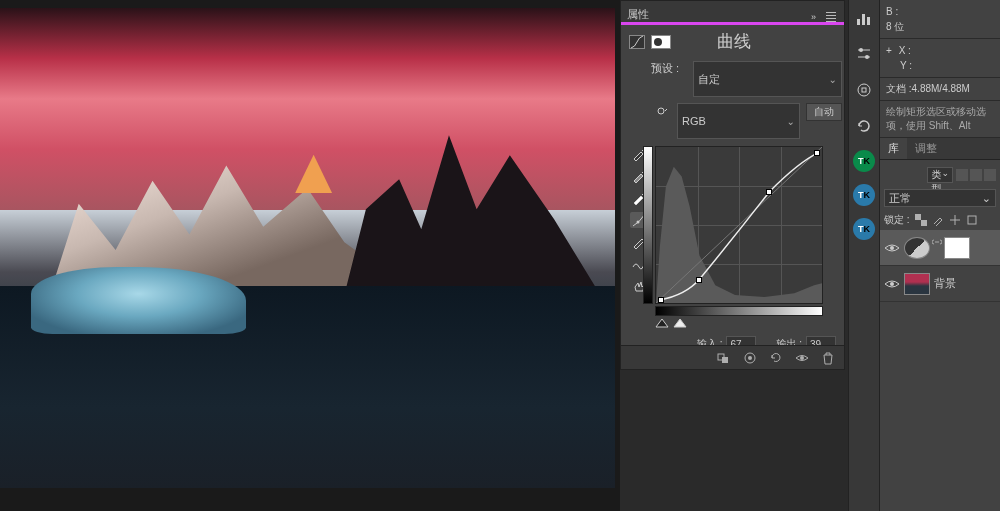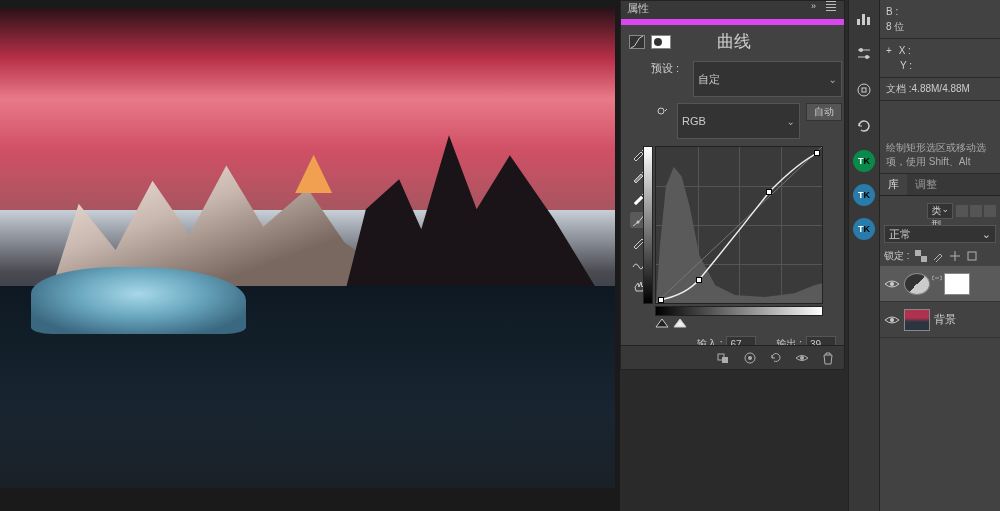--- a/index.html
+++ b/index.html
@@ -47,23 +47,23 @@
     opacity: 0.7; }
 
   
   .props-panel {
     position: absolute; left: 620px; top: 0;
     width: 225px; height: 370px;
     background: #424242;
     border: 1px solid #222;
   }
   .panel-header {
-    height: 24px; display:flex; align-items:flex-start;
+    height: 24px; display:flex; align-items:flex-end;
     padding: 0 6px; background: #383838;
-    border-bottom: 6px solid #d946ef;
+    border-bottom: 3px solid #d946ef;
   }
   .panel-title { flex:1; font-size:11px; }
   .collapse-btn { font-size:9px; cursor:pointer; padding:0 4px; }
   .menu-btn { cursor:pointer; padding:0 2px; display:flex; flex-direction:column; gap:2px; margin-left:4px;}
   .menu-btn div { width:10px; height:1px; background:#bbb; }
 
   .adj-type { display:flex; align-items:center; padding: 5px 8px; gap:6px; }
   .adj-icon { width:16px; height:14px; background:#333; border:1px solid #888; display:flex; align-items:center; justify-content:center; }
   .mask-icon { width:20px; height:14px; background:#fff; border:1px solid #888; position:relative; }
   .mask-icon::after { content:''; position:absolute; left:2px; top:2px; width:8px; height:8px; background:#333; border-radius:50%; }
@@ -132,21 +132,21 @@
   .tk-k { color:#000; }
 
   
   .right-col {
     position:absolute; left:880px; top:0; width:120px; height:511px;
     background:#424242;
   }
   .info-blk { padding:4px 6px; font-size:10px; line-height:15px; border-bottom:1px solid #2a2a2a; }
   .plus-ic { display:inline-block; margin-right:4px; }
   .info-doc { padding:4px 6px; font-size:10px; border-bottom:1px solid #2a2a2a; }
-  .hint { padding:4px 6px; font-size:10px; line-height:14px; color:#aaa; border-bottom:1px solid #2a2a2a;margin-top:36px; }
+  .hint { padding:4px 6px; font-size:10px; line-height:14px; color:#aaa; border-bottom:1px solid #2a2a2a; }
 
   .tabs { display:flex; background:#383838; height:22px; border-bottom:1px solid #222; }
   .tab { padding:3px 8px; font-size:11px; cursor:pointer; color:#999; }
   .tab.active { background:#424242; color:#ddd; }
 
   .layer-filter { display:flex; align-items:center; padding:3px 4px; gap:3px; }
   .search-ic { width:12px; height:12px; }
   .filter-sel { flex:1; height:16px; background:#333; border:1px solid #555;
     font-size:10px; display:flex; align-items:flex-start; padding:0 3px; justify-content:space-between; cursor:pointer;margin-left:40px;}
   .filter-sel::after { content:'⌄'; font-size:9px; }

